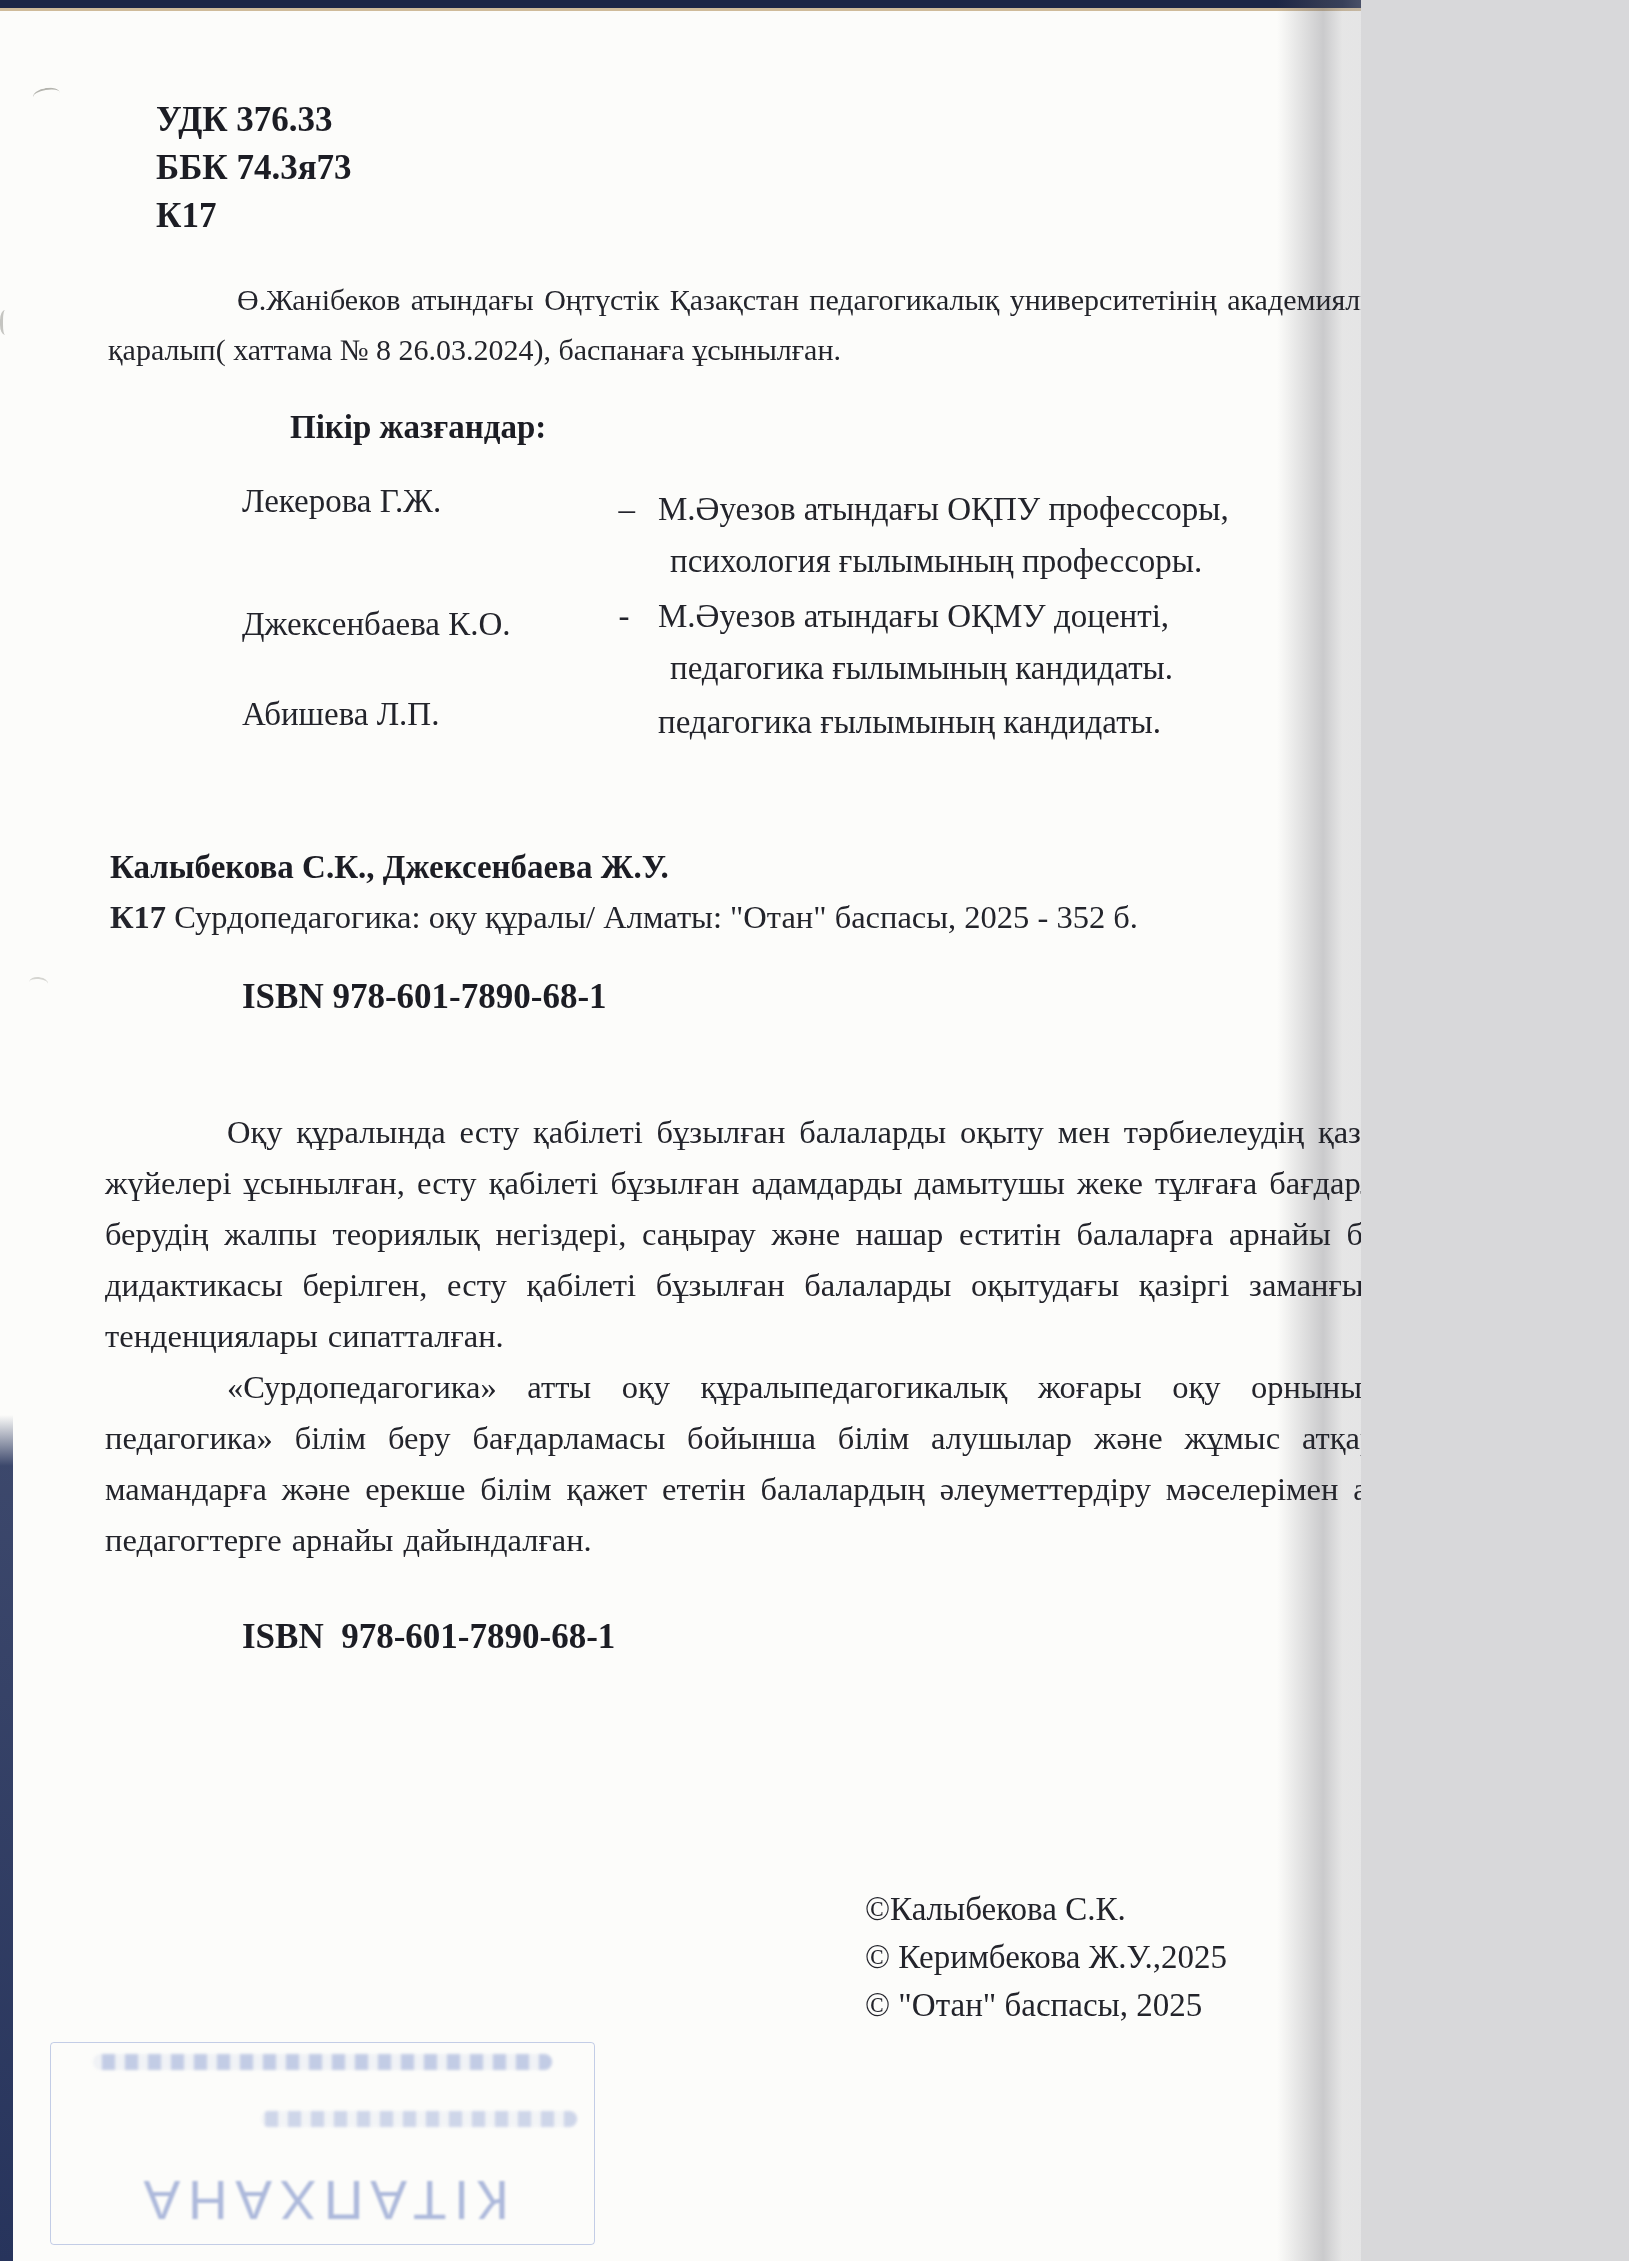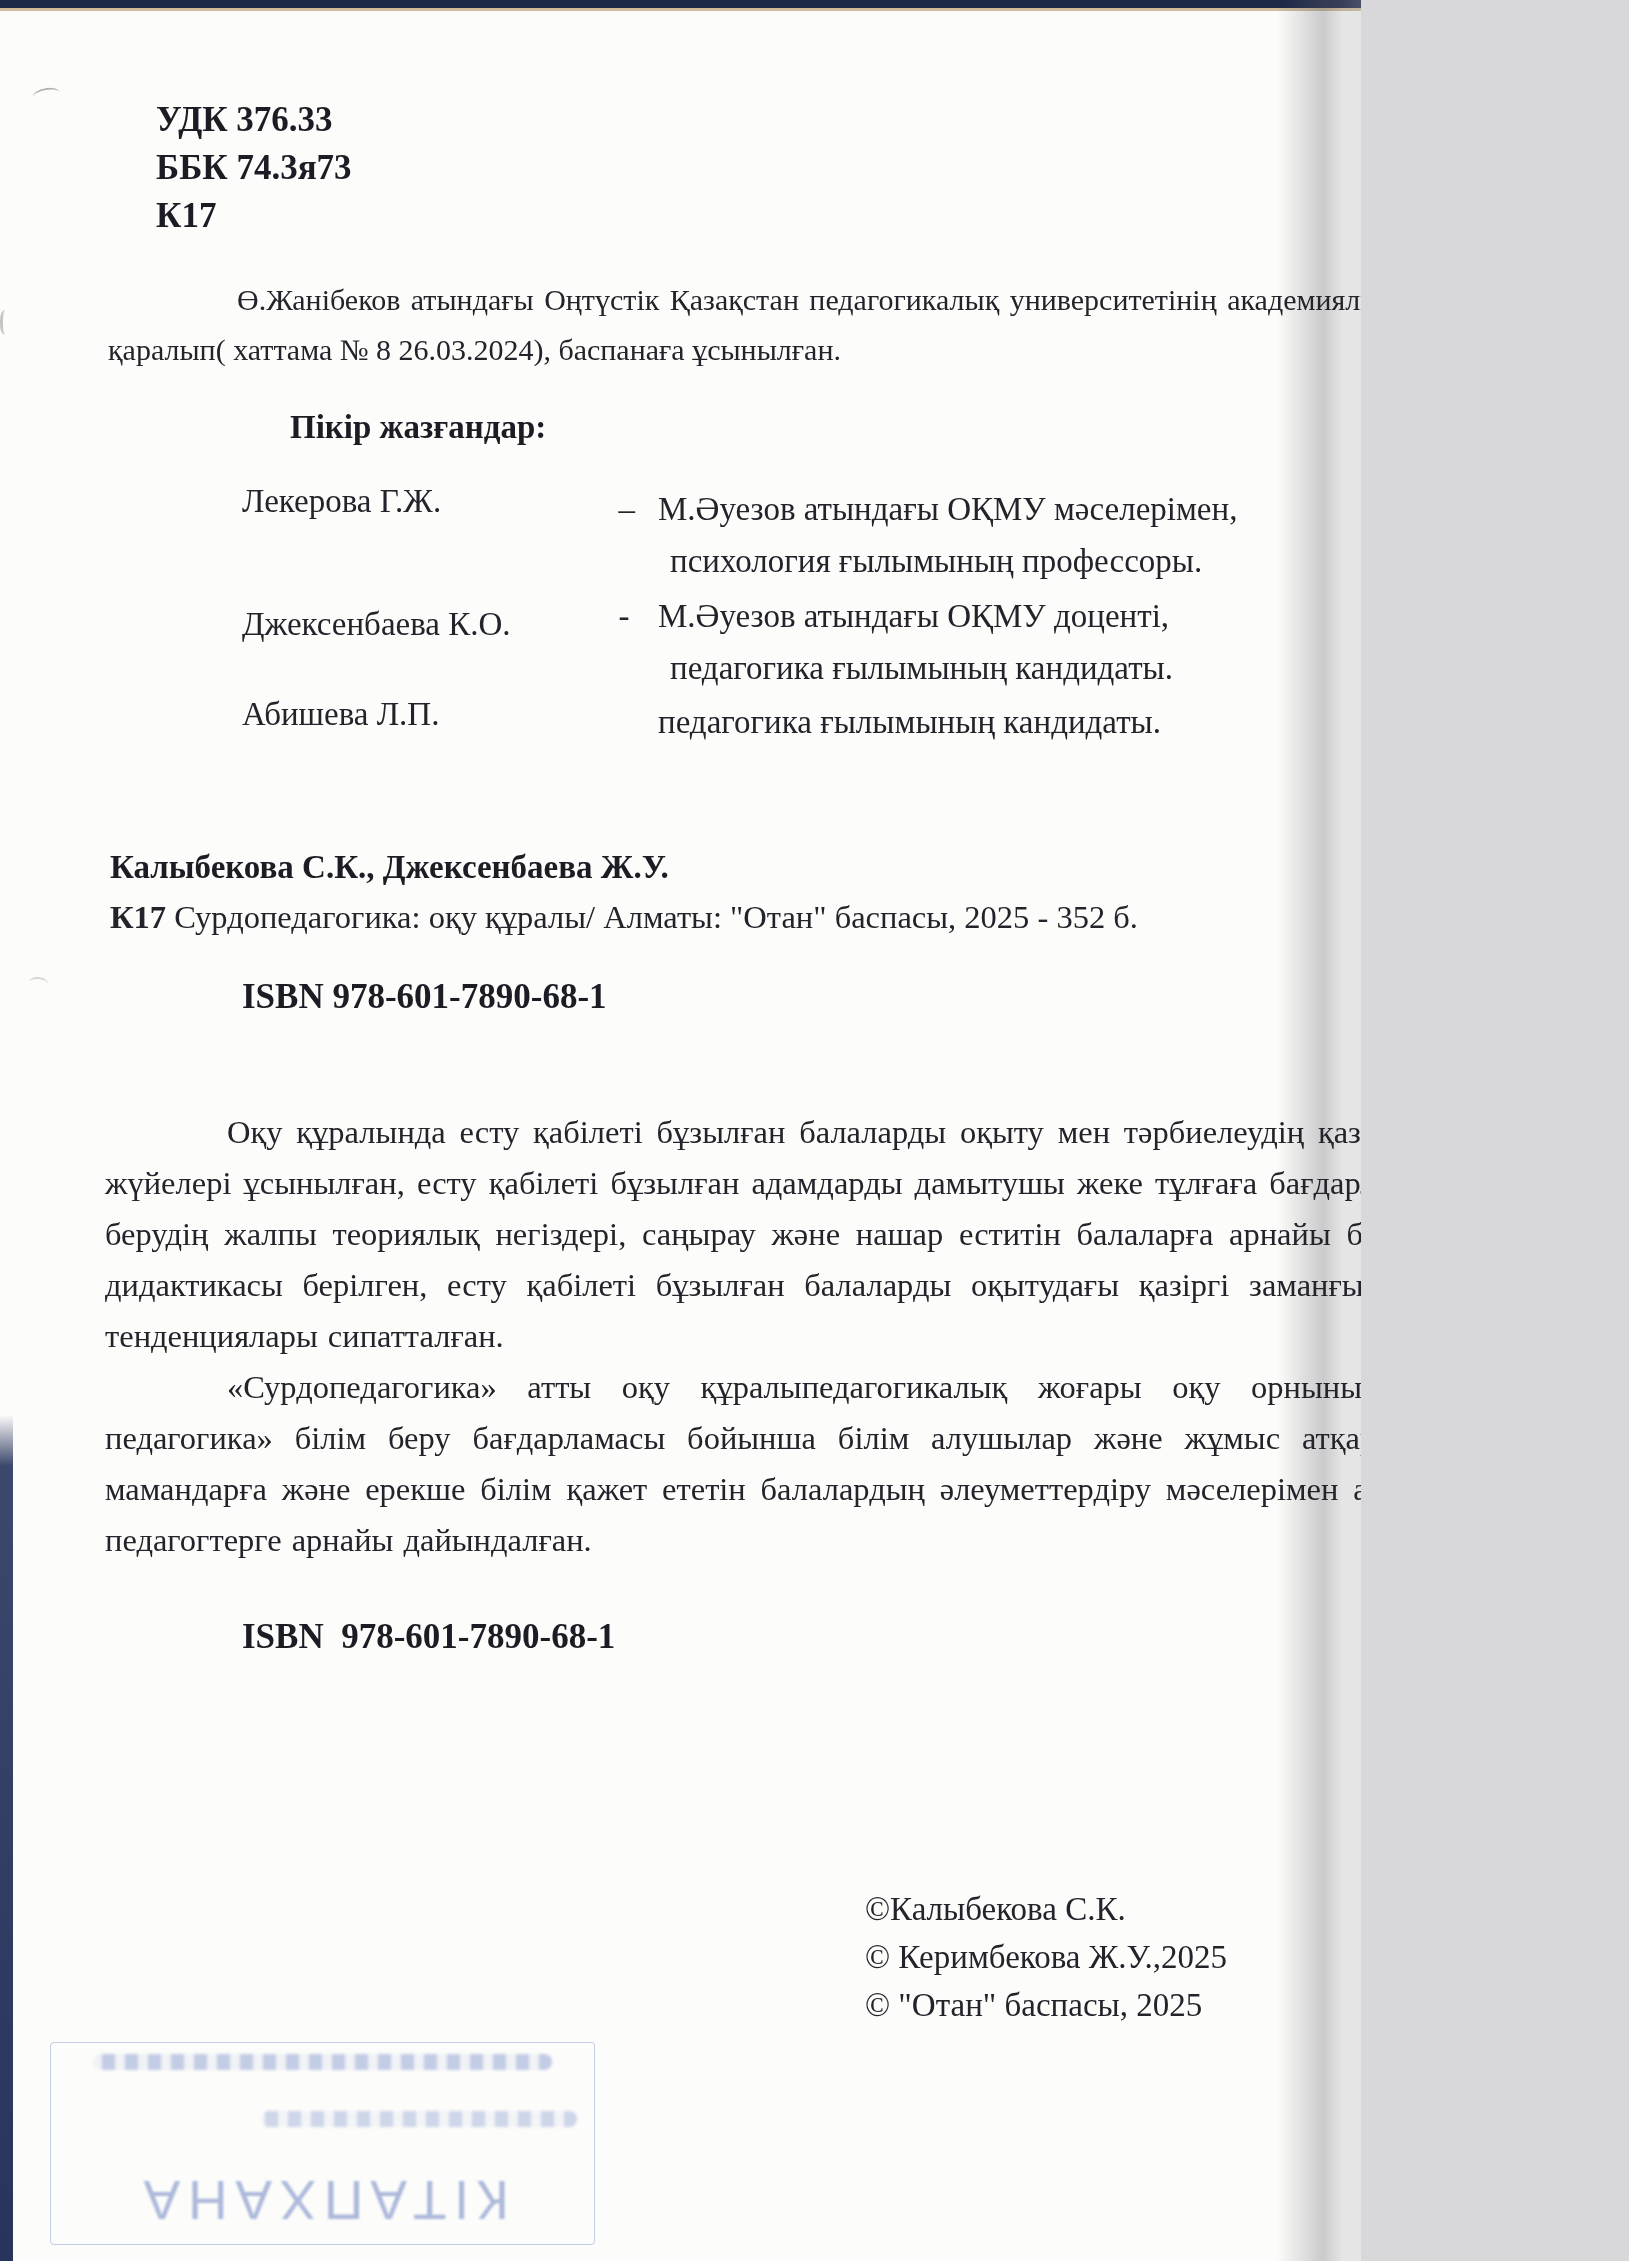--- a/index.html
+++ b/index.html
@@ -80,21 +80,21 @@
   </div>
 
   <div class="approval">Ө.Жанібеков атындағы Оңтүстік Қазақстан педагогикалық университетінің академиялық кеңесінде қаралып( хаттама № 8  26.03.2024), баспанаға ұсынылған.</div>
 
   <div class="rev-head">Пікір жазғандар:</div>
 
   <div class="rev-name" style="top:483px">Лекерова Г.Ж.</div>
   <div class="rev-desc" style="top:483px">
     <div class="rev-l1">
       <span class="dash-cell">–</span>
-      <span>М.Әуезов атындағы ОҚМУ мәселерімен,</span>
+      <span>М.Әуезов атындағы ОҚПУ профессоры,</span>
     </div>
     <div class="rev-l2">психология ғылымының профессоры.</div>
   </div>
 
   <div class="rev-name" style="top:606px">Джексенбаева К.О.</div>
   <div class="rev-desc" style="top:590px">
     <div class="rev-l1">
       <span class="dash-cell">-</span>
       <span>М.Әуезов атындағы ОҚМУ доценті,</span>
     </div>

